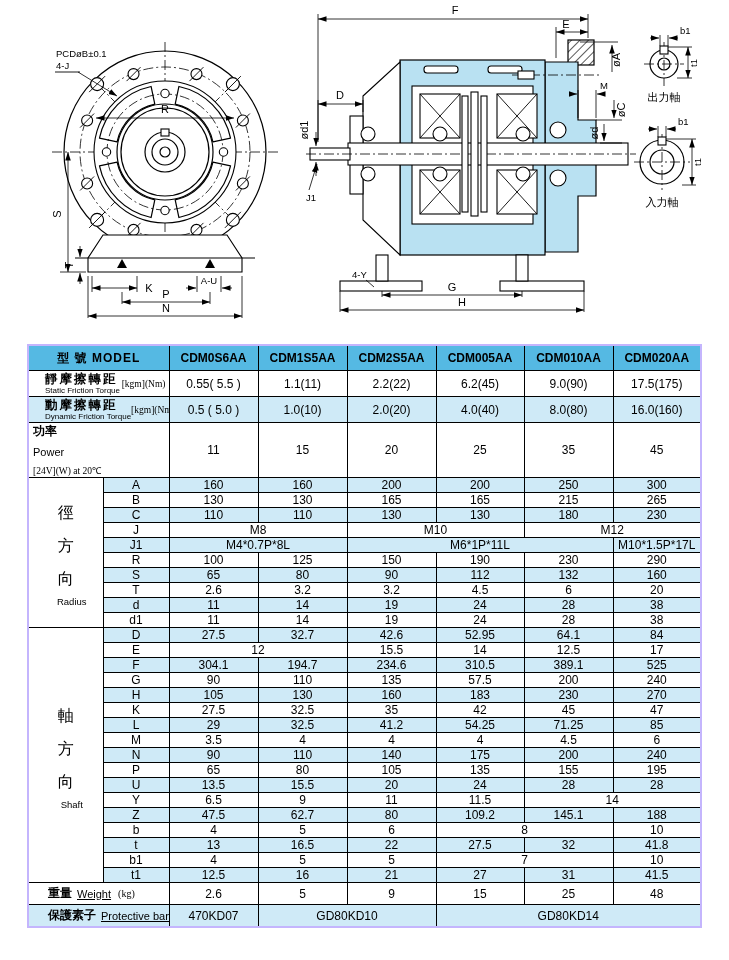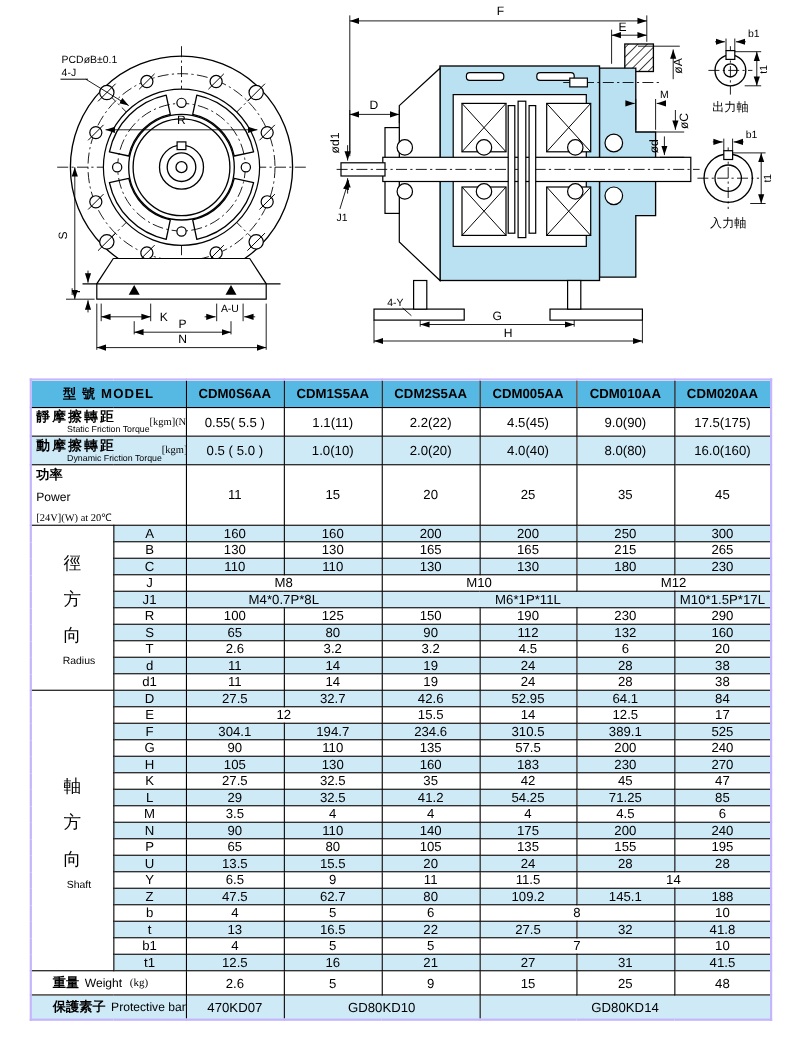--- a/index.html
+++ b/index.html
@@ -32,31 +32,31 @@
   tr.power-row td{height:18px;}
   tr.dim-row td{height:14px;font-size:11px;}
   tr.group-start td{border-top-width:2px;}
   tr.weight-row td{height:21px;border-top-width:2px;border-bottom-width:2px;}
   tr.prot-row td{height:21px;}
   td.spec-label, td.lbl-model, td.dim-letter{border-right-width:2px;}
   td.group-label{background:#fff !important;vertical-align:middle;}
   .g-zh{font-size:16px;line-height:33px;font-weight:normal;}
   .g-en{font-size:9.5px;line-height:14px;padding-left:12px;}
   td.dim-letter{font-size:11.5px;}
-  .sl-wrap{display:flex;align-items:center;justify-content:space-between;padding:0 3px 0 4px;}
+  .sl-wrap{display:flex;align-items:center;justify-content:space-between;padding:0 3px 0 16px;}
   .sl-stack{text-align:left;}
   .sl-zh{font-weight:bold;font-size:12.5px;letter-spacing:2px;line-height:14px;}
-  .sl-en{font-size:8px;line-height:9px;margin-left:28px;}
+  .sl-en{font-size:8px;line-height:9px;}
   .sl-unit{font-family:"Liberation Serif",serif;font-size:9.5px;}
   .sl-single{display:flex;align-items:baseline;gap:6px;padding-left:4px;flex-direction:column;}
   .sl-zh-inline{font-weight:bold;font-size:12px;}
   .sl-en-inline{font-size:11px;}
   .wl{display:flex;align-items:center;gap:5px;padding-left:19px;}
   .wl .zh{font-weight:bold;font-size:12px;}
-  .wl .en{font-size:11px;}
+  .wl .en{font-size:11px;text-decoration:underline;}
   .wl .unit{font-family:"Liberation Serif",serif;font-size:10px;margin-left:2px;}
 </style>
 </head>
 <body>
 
 <svg id="diagram-area" viewBox="0 0 729 342" xmlns="http://www.w3.org/2000/svg">
   <defs>
     <marker id="arr" markerWidth="10" markerHeight="8" refX="8.5" refY="3.5" orient="auto-start-reverse" markerUnits="userSpaceOnUse">
       <path d="M0,0.7 L8.5,3.5 L0,6.3 Z" fill="#000"></path>
     </marker>
@@ -320,21 +320,21 @@
             <div class="sl-stack">
               <div class="sl-zh">靜摩擦轉距</div>
               <div class="sl-en">Static Friction Torque</div>
             </div>
             <span class="sl-unit">[kgm](Nm)</span>
           </div>
         </td>
         <td class="val">0.55( 5.5 )</td>
         <td class="val">1.1(11)</td>
         <td class="val">2.2(22)</td>
-        <td class="val">4.5(45)</td>
+        <td class="val">6.2(45)</td>
         <td class="val">9.0(90)</td>
         <td class="val">17.5(175)</td>
       </tr>
       <tr class="spec-row shaded">
         <td class="spec-label" colspan="2">
           <div class="sl-wrap">
             <div class="sl-stack">
               <div class="sl-zh">動摩擦轉距</div>
               <div class="sl-en">Dynamic Friction Torque</div>
             </div>

